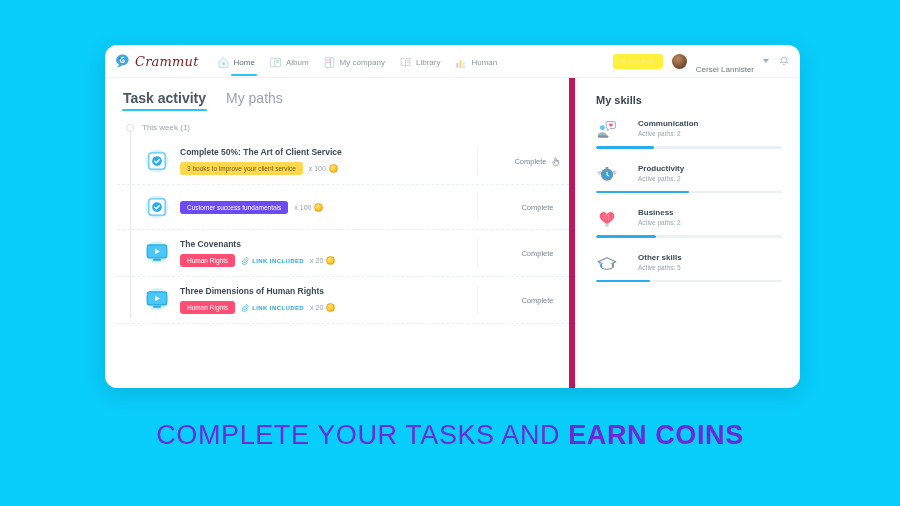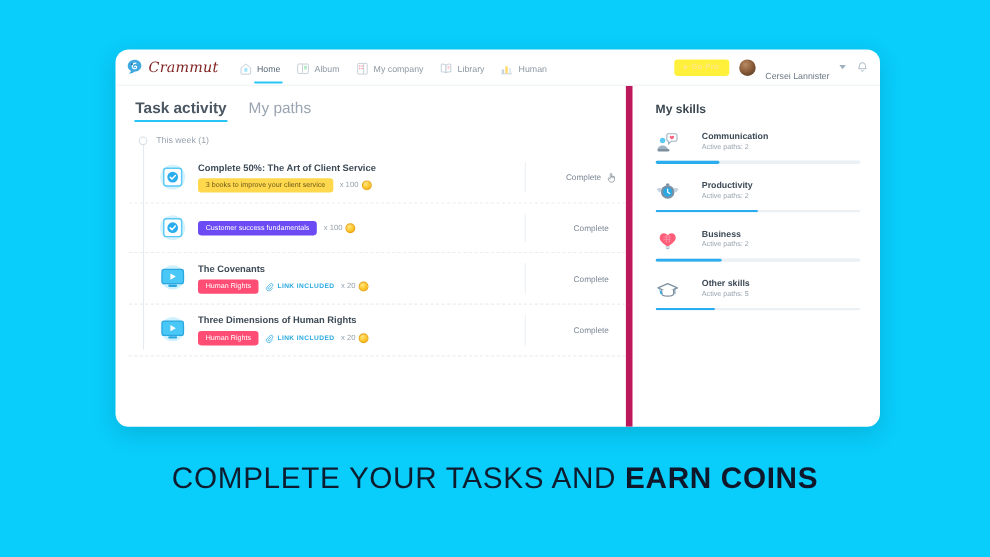--- a/index.html
+++ b/index.html
@@ -155,21 +155,21 @@
   .skill-sub { font-size: 6.5px; color: #9aa5b1; }
   .bar-track {
     height: 2.5px; background: #eaf0f4; border-radius: 2px; margin-bottom: 15px;
     position: relative; overflow: hidden;
   }
   .bar-fill { position: absolute; left: 0; top: 0; bottom: 0; background: #29ADEF; border-radius: 2px; }
 
   
   #caption {
     position: absolute; left: 0; right: 0; top: 420px;
-    text-align: center; color: #0f172a;
+    text-align: center; color: #6d28d9;
     font-size: 27px; letter-spacing: .6px;
     font-family: "Liberation Sans", sans-serif;
   }
   #caption .light { font-weight: 300; opacity: .97; }
   #caption .bold { font-weight: bold; }
 </style>
 </head>
 <body>
 
 <div id="app-card">

